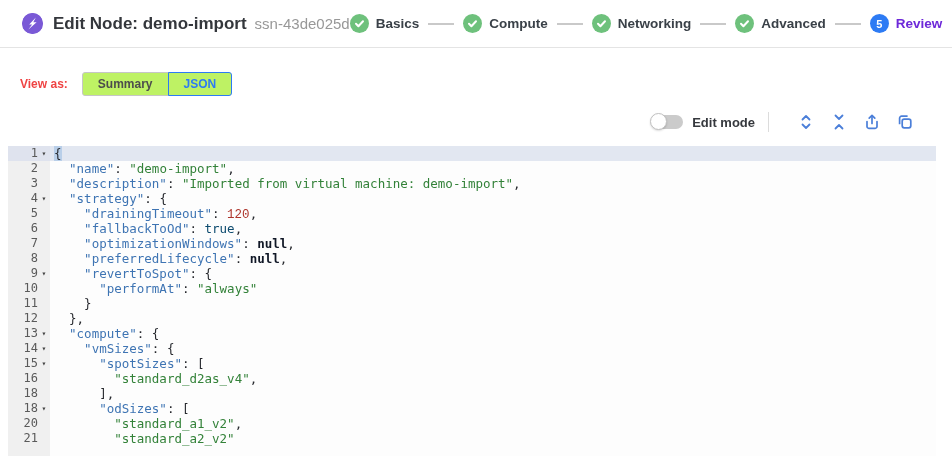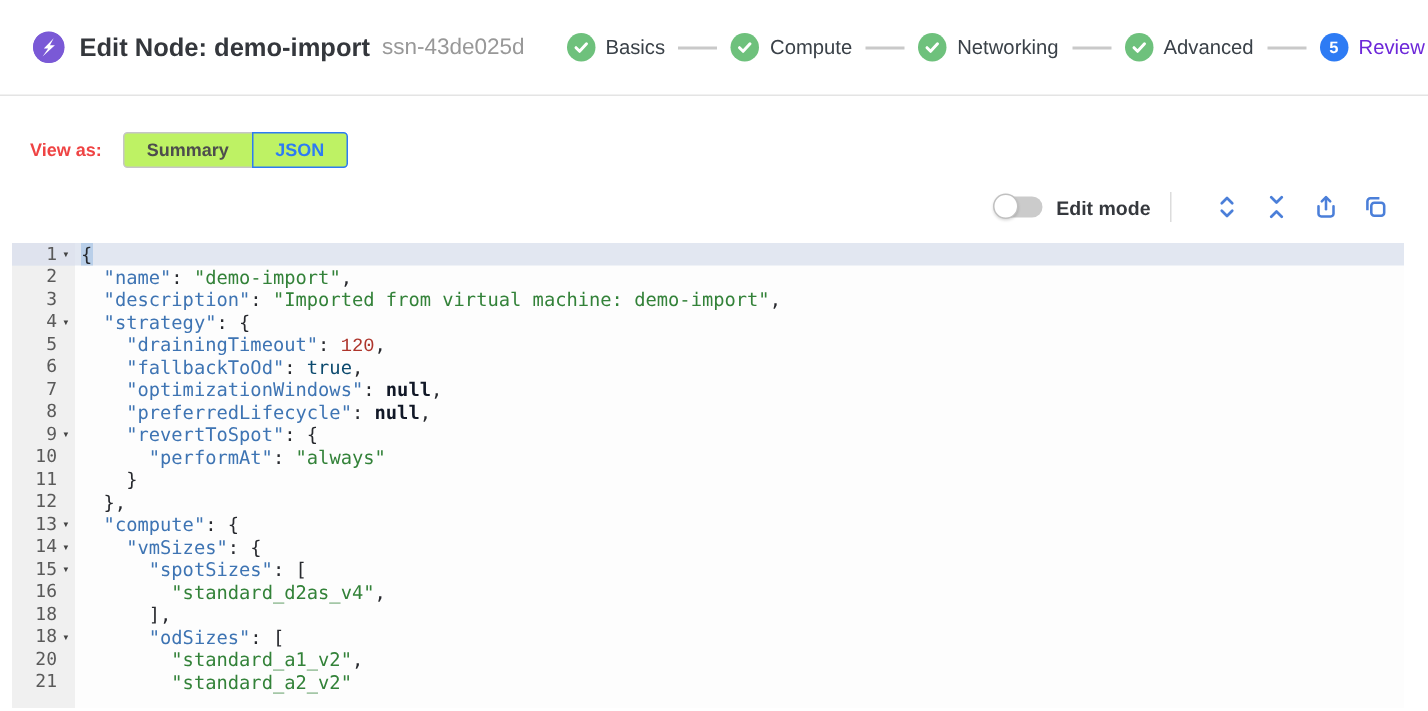--- a/index.html
+++ b/index.html
@@ -1,53 +1,53 @@
 <!DOCTYPE html>
 <html><head>
 <meta charset="utf-8">
 <style>
   * { margin: 0; padding: 0; box-sizing: border-box; }
   html, body { width: 952px; height: 474px; background: #ffffff; overflow: hidden;
     font-family: "Liberation Sans", sans-serif; }
 
   
-  .app-header { height: 64px; display: flex; align-items: center;
-    padding: 0 2px 0 22px; border-bottom: 1px solid #e4e4e4; }
+  .app-header { height: 48px; display: flex; align-items: center;
+    padding: 0 22px 0 22px; border-bottom: 1px solid #e4e4e4; }
   .logo { width: 21px; height: 21px; border-radius: 50%; background: #7a59d6;
     position: relative; flex: 0 0 auto; overflow: hidden; }
   .logo svg { position: absolute; top: 0; left: 0; }
   .page-title { font-size: 17px; font-weight: bold; color: #34373c; margin-left: 10px; white-space: nowrap; }
   .node-id { font-size: 15px; color: #989898; margin-left: 8px; white-space: nowrap; }
 
   .stepper { display: flex; align-items: center; margin-left: auto; }
   .step { display: flex; align-items: center; }
   .step-circle { width: 19px; height: 19px; border-radius: 50%; display: flex;
     align-items: center; justify-content: center; flex: 0 0 auto; }
   .step-circle.complete { background: #6ec17c; }
   .step-circle.active { background: #2d7bf4; }
   .step-circle svg { display: block; }
   .step-num { color: #ffffff; font-size: 11px; font-weight: bold; }
-  .step-label { font-size: 13.5px; color: #3a4148; margin-left: 7px; white-space: nowrap; }
+  .step-label { font-size: 13.5px; color: #3a4148; margin-left: 7px; white-space: nowrap; font-weight: bold; }
   .step.active .step-label { color: #6d28d9; }
   .step-connector { width: 26px; height: 2px; background: #c9c9c9; margin: 0 9px; }
 
   
   .view-row { display: flex; align-items: center; margin-top: 24px; padding-left: 20px; }
   .view-as-label { font-size: 12px; font-weight: bold; color: #ef4444; margin-right: 14px; }
   .seg-group { display: flex; }
   .seg-btn { height: 24px; padding: 0 15px; font-size: 12px; font-weight: bold;
     background: #bef264; border: 1px solid #c6c6c6; color: #4d4d4d; cursor: pointer;
     font-family: "Liberation Sans", sans-serif; }
   .seg-btn.first { border-radius: 3px 0 0 3px; }
   .seg-btn.selected { border: 1px solid #2d7bf4; color: #2d7bf4; border-radius: 0 3px 3px 0;
     margin-left: -1px; position: relative; z-index: 1; }
 
   
   .toolbar-row { display: flex; align-items: center; justify-content: flex-end;
-    margin-top: 12px; height: 28px; padding-right: 26px; }
+    margin-top: 12px; height: 28px; padding-right: 38px; }
   .toggle { width: 31px; height: 14px; border-radius: 8px; background: #cbcbcb;
     position: relative; cursor: pointer; flex: 0 0 auto; }
   .toggle-knob { width: 17px; height: 17px; border-radius: 50%; background: #ffffff;
     border: 1px solid #c0c0c0; position: absolute; left: -2px; top: -2px;
     box-shadow: 0 1px 2px rgba(0,0,0,0.15); }
   .edit-mode-label { font-size: 13px; font-weight: bold; color: #35383d; margin-left: 9px; }
   .toolbar-divider { width: 1px; height: 20px; background: #dcdcdc; margin: 0 13px; }
   .icon-btn { width: 19px; height: 19px; display: flex; align-items: center; justify-content: center;
     background: none; border: none; cursor: pointer; padding: 0; margin-left: 14px; }
   .icon-btn svg { display: block; }

